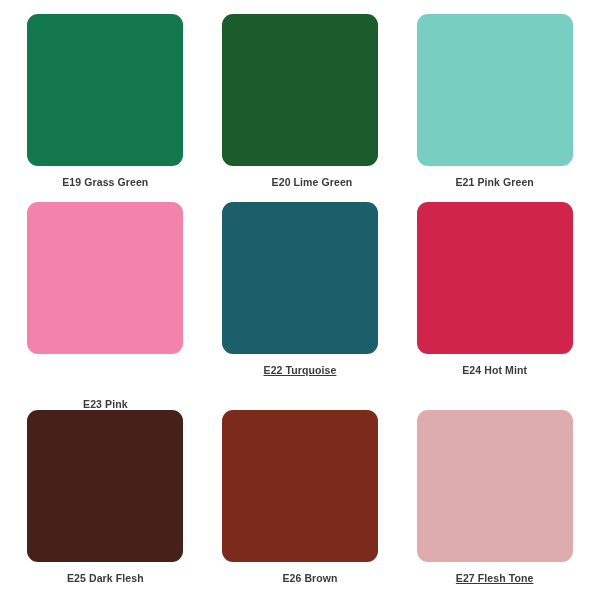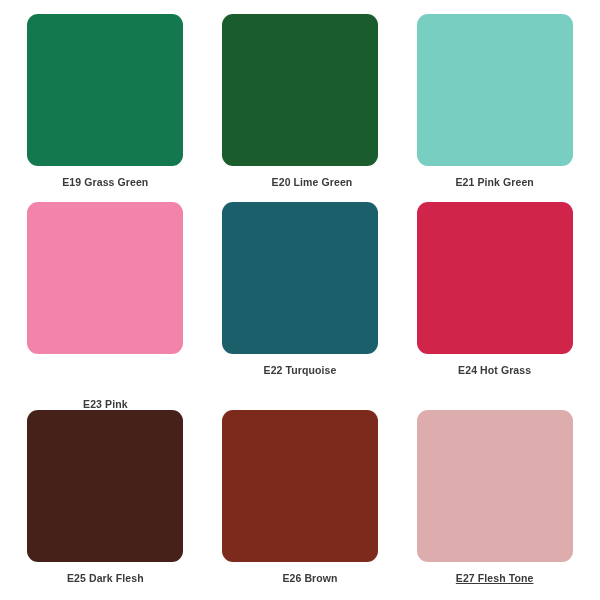--- a/index.html
+++ b/index.html
@@ -67,26 +67,26 @@
     <div class="swatch-label" style="color: rgb(58, 58, 58);">E21 Pink Green</div>
   </div>
 
   <div class="swatch-cell">
     <div class="swatch-chip" style="background: rgb(242, 131, 171);"></div>
     <div class="swatch-label" style="color: rgb(58, 58, 58); margin-top: 45px;">E23 Pink</div>
   </div>
 
   <div class="swatch-cell">
     <div class="swatch-chip" style="background: rgb(27, 95, 107);"></div>
-    <div class="swatch-label" style="color: rgb(58, 58, 58);">E22 Turquoise</div>
+    <div class="swatch-label" style="color: rgb(58, 58, 58); text-decoration: underline;">E22 Turquoise</div>
   </div>
 
   <div class="swatch-cell">
     <div class="swatch-chip" style="background: rgb(208, 36, 74);"></div>
-    <div class="swatch-label" style="color: rgb(58, 58, 58);">E24 Hot Grass</div>
+    <div class="swatch-label" style="color: rgb(58, 58, 58);">E24 Hot Mint</div>
   </div>
 
   <div class="swatch-cell">
     <div class="swatch-chip" style="background: rgb(70, 33, 26);"></div>
     <div class="swatch-label" style="color: rgb(58, 58, 58);">E25 Dark Flesh</div>
   </div>
 
   <div class="swatch-cell">
     <div class="swatch-chip" style="background: rgb(124, 42, 28);"></div>
     <div class="swatch-label" style="color: rgb(58, 58, 58); margin-left: 20px;">E26 Brown</div>

